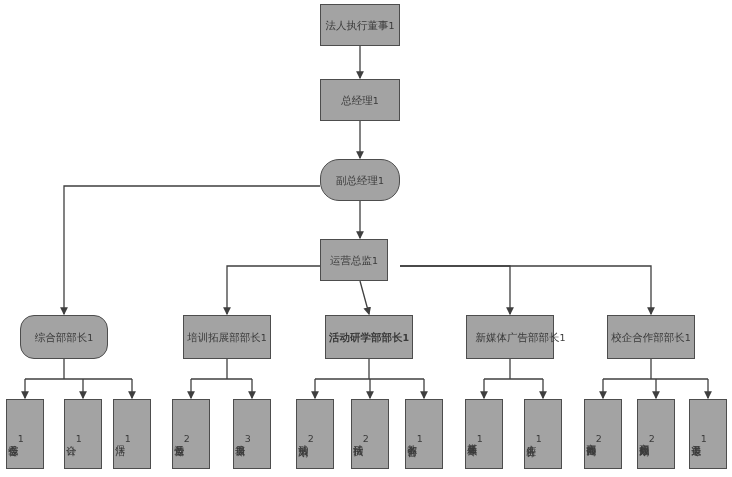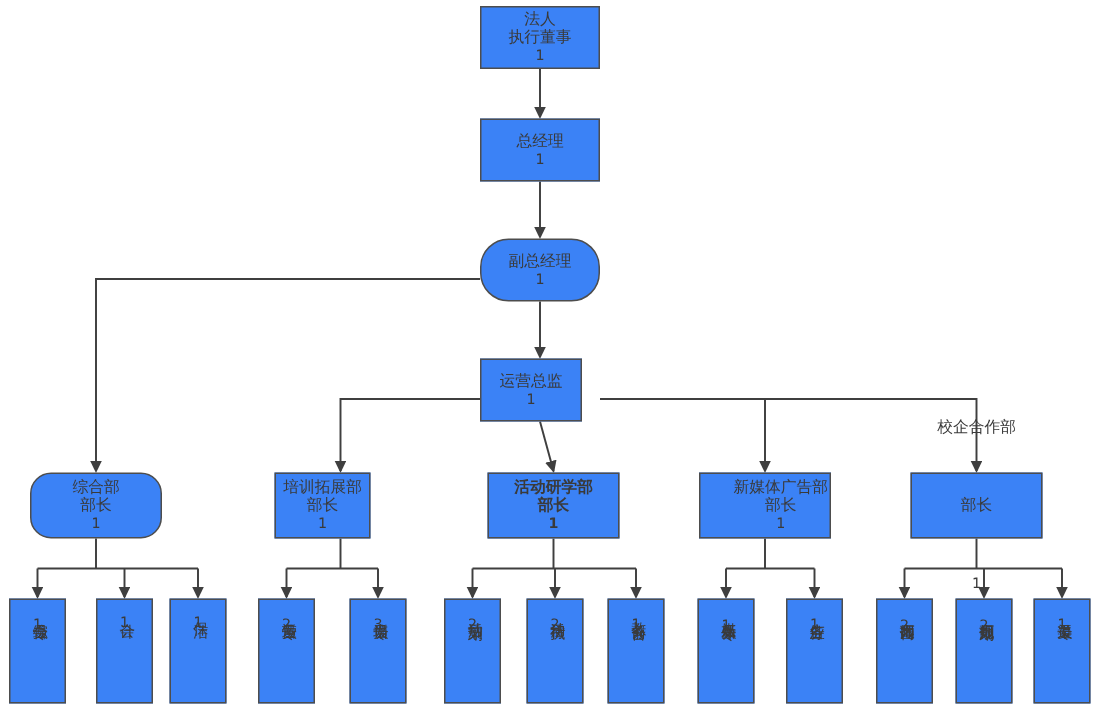--- a/index.html
+++ b/index.html
@@ -22,24 +22,24 @@
     position: absolute;
     left: 0;
     top: 0;
     width: 732px;
     height: 477px;
     pointer-events: none;
   }
   .node {
     position: absolute;
     box-sizing: border-box;
-    background: #3b82f6;
+    background: #a3a3a3;
     border: 1px solid #4d4d4d;
     display: flex;
-    flex-direction: column;
+    flex-direction: row;
     align-items: center;
     justify-content: center;
     color: #3a3a3a;
     z-index: 2;
   }
   .node .ln {
     display: block;
     text-align: center;
     line-height: 1.18;
     white-space: nowrap;
@@ -128,36 +128,36 @@
     </div>
     <div class="node h" style="left: 320px; top: 239px; width: 68px; height: 42px; border-color: rgb(77, 77, 77); color: rgb(58, 58, 58);">
       <span class="ln title">运营总监</span>
       <span class="ln count">1</span>
     </div>
     <div class="node h" style="left: 20px; top: 315px; width: 88px; height: 44px; border-color: rgb(77, 77, 77); color: rgb(58, 58, 58); border-radius: 14px;">
       <span class="ln title">综合部</span>
       <span class="ln title2">部长</span>
       <span class="ln count">1</span>
     </div>
-    <div class="node h" style="left: 183px; top: 315px; width: 64px; height: 44px; border-color: rgb(77, 77, 77); color: rgb(58, 58, 58);">
+    <div class="node h" style="left: 183px; top: 315px; width: 88px; height: 44px; border-color: rgb(77, 77, 77); color: rgb(58, 58, 58);">
       <span class="ln title">培训拓展部</span>
       <span class="ln title2">部长</span>
       <span class="ln count">1</span>
     </div>
     <div class="node h" style="left: 325px; top: 315px; width: 88px; height: 44px; border-color: rgb(77, 77, 77); color: rgb(58, 58, 58); font-weight: bold;">
       <span class="ln title">活动研学部</span>
       <span class="ln title2">部长</span>
       <span class="ln count">1</span>
     </div>
     <div class="node h" style="left: 466px; top: 315px; width: 88px; height: 44px; border-color: rgb(77, 77, 77); color: rgb(58, 58, 58); padding-left: 21px;">
       <span class="ln title">新媒体广告部</span>
       <span class="ln title2">部长</span>
       <span class="ln count">1</span>
     </div>
-    <div class="node h" style="left: 607px; top: 315px; width: 88px; height: 44px; border-color: rgb(77, 77, 77); color: rgb(58, 58, 58); gap: 40px;">
+    <div class="node h" style="left: 607px; top: 315px; width: 88px; height: 44px; border-color: rgb(77, 77, 77); color: rgb(58, 58, 58);">
       <span class="ln title">校企合作部</span>
       <span class="ln title2">部长</span>
       <span class="ln count">1</span>
     </div>
     <div class="node v" style="left: 6px; top: 399px; width: 38px; height: 70px; border-color: rgb(77, 77, 77); color: rgb(58, 58, 58);">
       <span class="ln title">综合专员</span>
       <span class="ln count">1</span>
     </div>
     <div class="node v" style="left: 64px; top: 399px; width: 38px; height: 70px; border-color: rgb(77, 77, 77); color: rgb(58, 58, 58);">
       <span class="ln title">会计</span>

